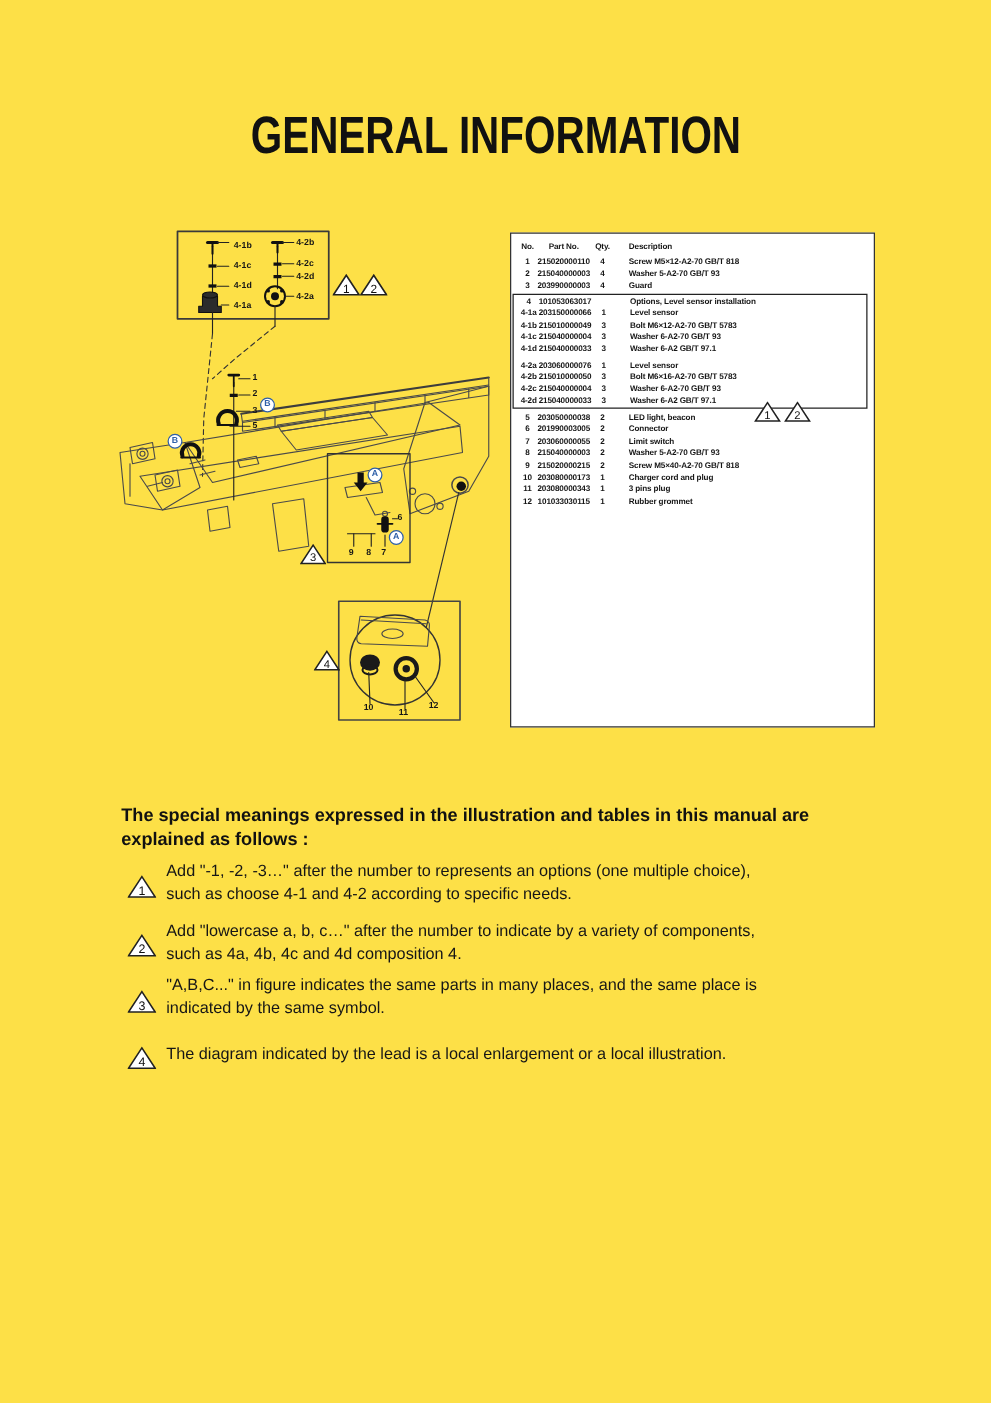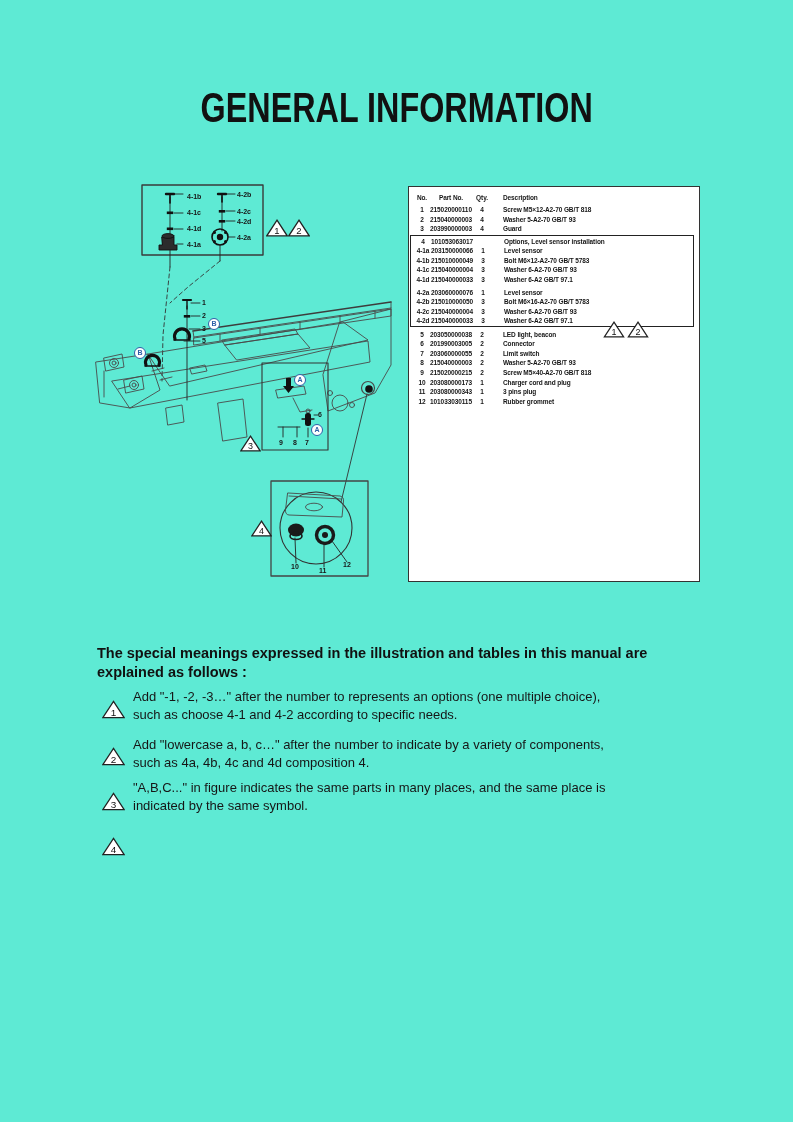--- a/index.html
+++ b/index.html
@@ -1,16 +1,16 @@
 <!DOCTYPE html>
 <html><head>
 <meta charset="utf-8">
 <style>
   html,body{margin:0;padding:0;background:#ffffff;}
-  .page{position:relative;width:793px;height:1122px;background:#5eead4;overflow:hidden;
+  .page{position:relative;width:793px;height:1122px;background:#fde047;overflow:hidden;
         font-family:"Liberation Sans",sans-serif;color:#1c1c1c;}
   
   .title-wrap{position:absolute;left:0;top:84px;width:100%;text-align:center;}
   .title-wrap span{display:inline-block;font-size:42px;font-weight:bold;color:#111;
         transform:scaleX(0.77);transform-origin:center;white-space:nowrap;letter-spacing:0px;}
   
   .diagram{position:absolute;left:0;top:0;width:793px;height:640px;}
   .lbl{position:absolute;font:700 7px/1 "Liberation Sans",sans-serif;color:#161616;white-space:nowrap;}
   .circ{position:absolute;width:10px;height:10px;border:1.3px solid #2e5fa8;border-radius:50%;
         font:700 7px/10px "Liberation Sans",sans-serif;text-align:center;color:#2e5fa8;background:#fff;}
@@ -414,14 +414,15 @@
   </span>
   <div class="note-text" style="top:779px;">"A,B,C..." in figure indicates the same parts in many places, and the same place is
 indicated by the same symbol.</div>
 
   <span class="tri" style="position:absolute;left:102px;top:837px;">
     <svg width="23" height="19" viewBox="0 0 22 18">
         <polygon points="11,1.2 21.2,16.8 0.8,16.8" fill="#fff" stroke="#222" stroke-width="1.2"></polygon>
         <text x="11" y="15" font-size="9.5" text-anchor="middle" fill="#111" font-family="Liberation Sans, sans-serif">4</text>
       </svg>
   </span>
+  <div class="note-text" style="top:834px;">The diagram indicated by the lead is a local enlargement or a local illustration.</div>
 
 </div>
 
 </body></html>

